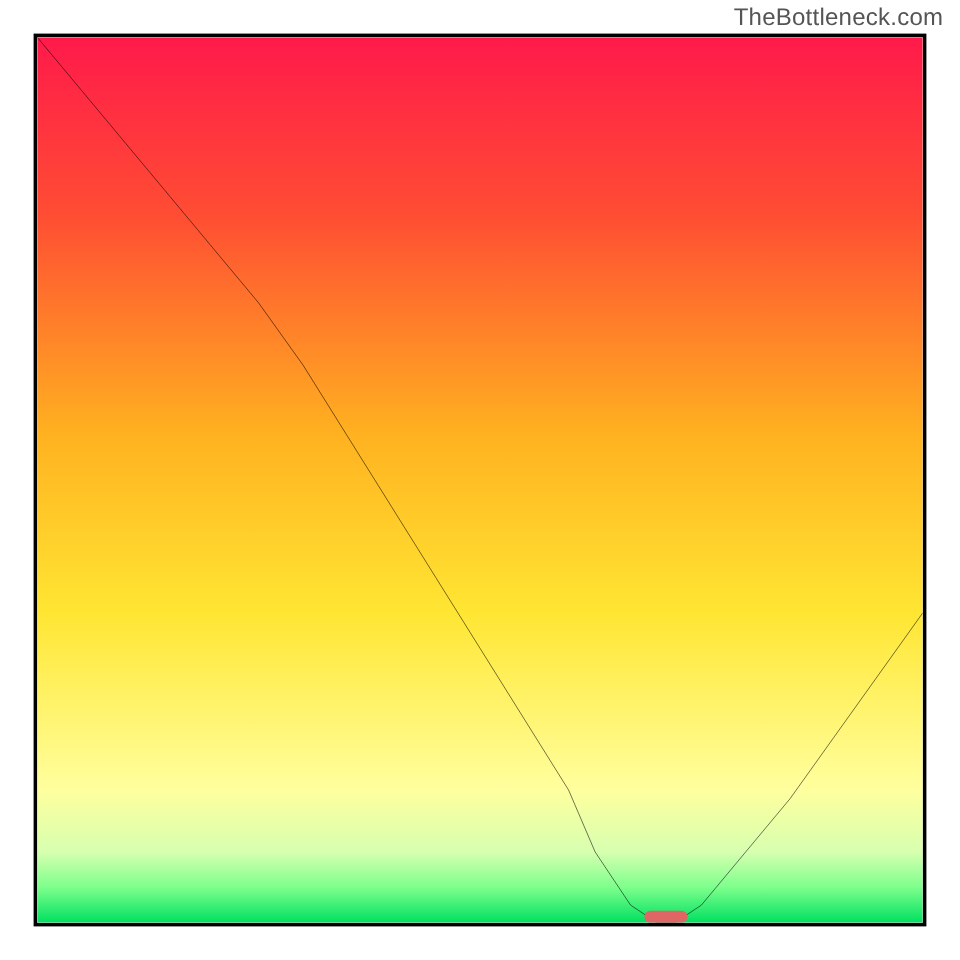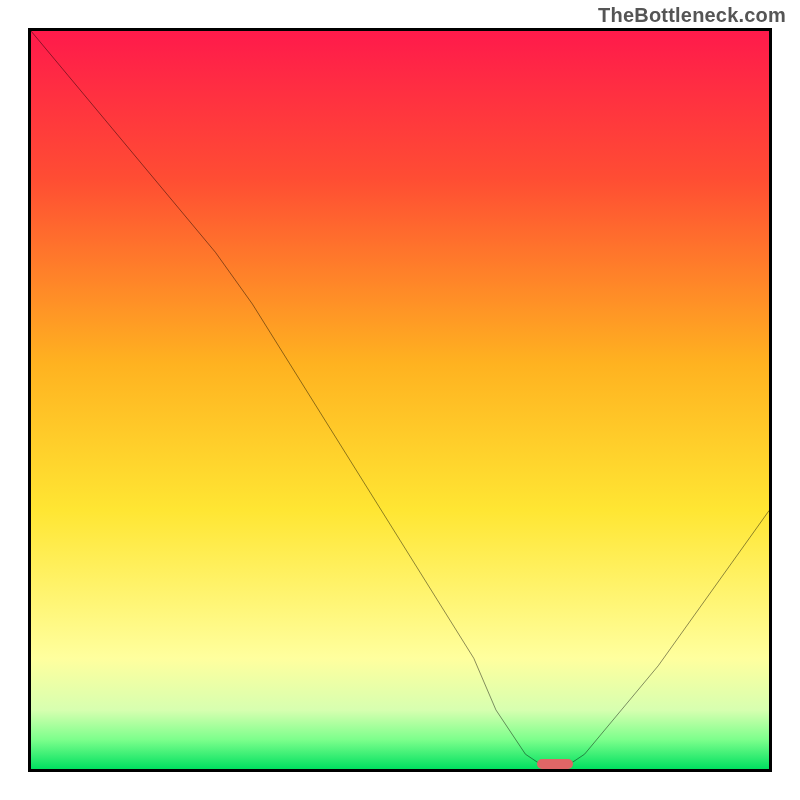--- a/index.html
+++ b/index.html
@@ -14,21 +14,21 @@
   .container {
     position: relative;
     width: 800px;
     height: 800px;
   }
   .watermark {
     position: absolute;
     top: 4px;
     right: 14px;
     font-size: 20px;
-    font-weight: 700;
+    font-weight: 400;
     color: #555555;
     letter-spacing: 0.2px;
     z-index: 10;
   }
   .plot-frame {
     position: absolute;
     left: 28px;
     top: 28px;
     width: 744px;
     height: 744px;

